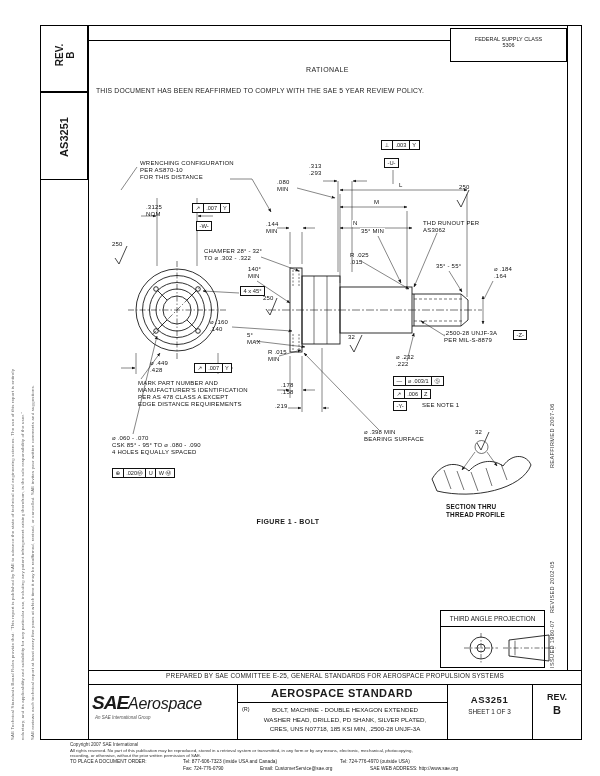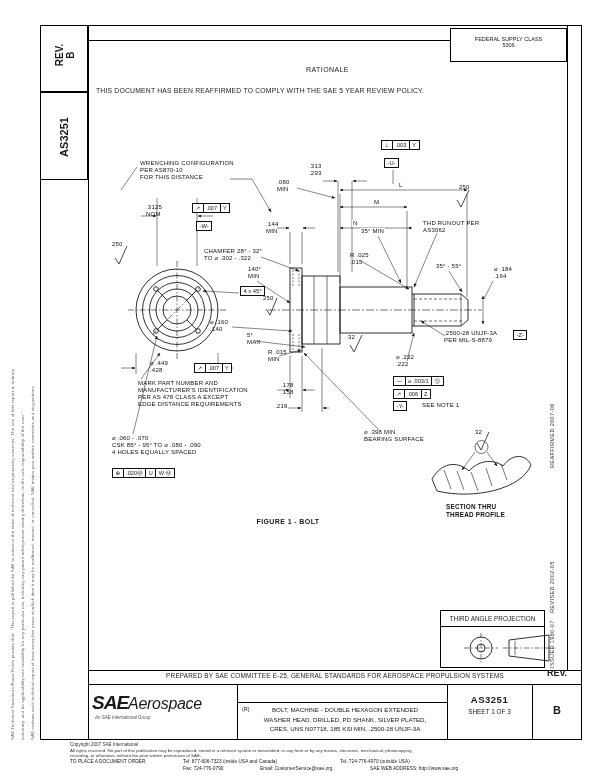--- a/index.html
+++ b/index.html
@@ -291,29 +291,30 @@
   <div class="vline" style="left:237px;top:684px;height:56px;"></div>
   <div class="vline" style="left:447px;top:684px;height:56px;"></div>
   <div class="vline" style="left:532px;top:684px;height:56px;"></div>
   <div class="hline" style="left:237px;top:702px;width:210px;"></div>
 
   <div class="abs" style="left:92px;top:692px;width:142px;height:46px;">
     <span style="font-weight:900;font-style:italic;font-size:19px;letter-spacing:-1px;">SAE</span><span style="font-style:italic;font-size:16px;letter-spacing:-0.3px;">Aerospace</span>
     <div style="font-size:4.5px;font-style:italic;color:#555;margin-top:1px;margin-left:3px;">An SAE International Group</div>
   </div>
 
+  <div class="abs" style="left:237px;top:687px;width:210px;text-align:center;font-weight:bold;font-size:11px;letter-spacing:.5px;">AEROSPACE STANDARD</div>
   <div class="abs small" style="left:242px;top:706px;">(R)</div>
   <div class="abs" style="left:252px;top:705px;width:186px;text-align:center;font-size:6.2px;line-height:1.55;white-space:pre-line;">BOLT, MACHINE - DOUBLE HEXAGON EXTENDED
 WASHER HEAD, DRILLED, PD SHANK, SILVER PLATED,
 CRES, UNS N07718, 185 KSI MIN, .2500-28 UNJF-3A</div>
 
   <div class="abs" style="left:447px;top:694px;width:85px;text-align:center;font-weight:bold;font-size:9.5px;letter-spacing:.5px;">AS3251</div>
   <div class="abs" style="left:447px;top:708px;width:85px;text-align:center;font-size:6.4px;">SHEET 1 OF 3</div>
 
-  <div class="abs" style="left:532px;top:668px;width:50px;text-align:center;font-weight:bold;font-size:9px;">REV.</div>
+  <div class="abs" style="left:532px;top:692px;width:50px;text-align:center;font-weight:bold;font-size:9px;">REV.</div>
   <div class="abs" style="left:532px;top:704px;width:50px;text-align:center;font-weight:bold;font-size:11px;">B</div>
 
   <div class="abs" style="left:70px;top:742px;font-size:4.6px;color:#333;">Copyright 2007 SAE International</div>
   <div class="abs" style="left:70px;top:748px;width:480px;font-size:4.4px;color:#333;">All rights reserved. No part of this publication may be reproduced, stored in a retrieval system or transmitted, in any form or by any means, electronic, mechanical, photocopying,</div>
   <div class="abs" style="left:70px;top:753px;width:480px;font-size:4.4px;color:#333;">recording, or otherwise, without the prior written permission of SAE.</div>
   <div class="abs" style="left:70px;top:759px;font-size:4.8px;color:#222;">TO PLACE A DOCUMENT ORDER:</div>
   <div class="abs" style="left:183px;top:759px;font-size:4.8px;color:#222;">Tel: 877-606-7323 (inside USA and Canada)</div>
   <div class="abs" style="left:340px;top:759px;font-size:4.8px;color:#222;">Tel: 724-776-4970 (outside USA)</div>
   <div class="abs" style="left:183px;top:766px;font-size:4.8px;color:#222;">Fax: 724-776-0790</div>
   <div class="abs" style="left:260px;top:766px;font-size:4.8px;color:#222;">Email: CustomerService@sae.org</div>

